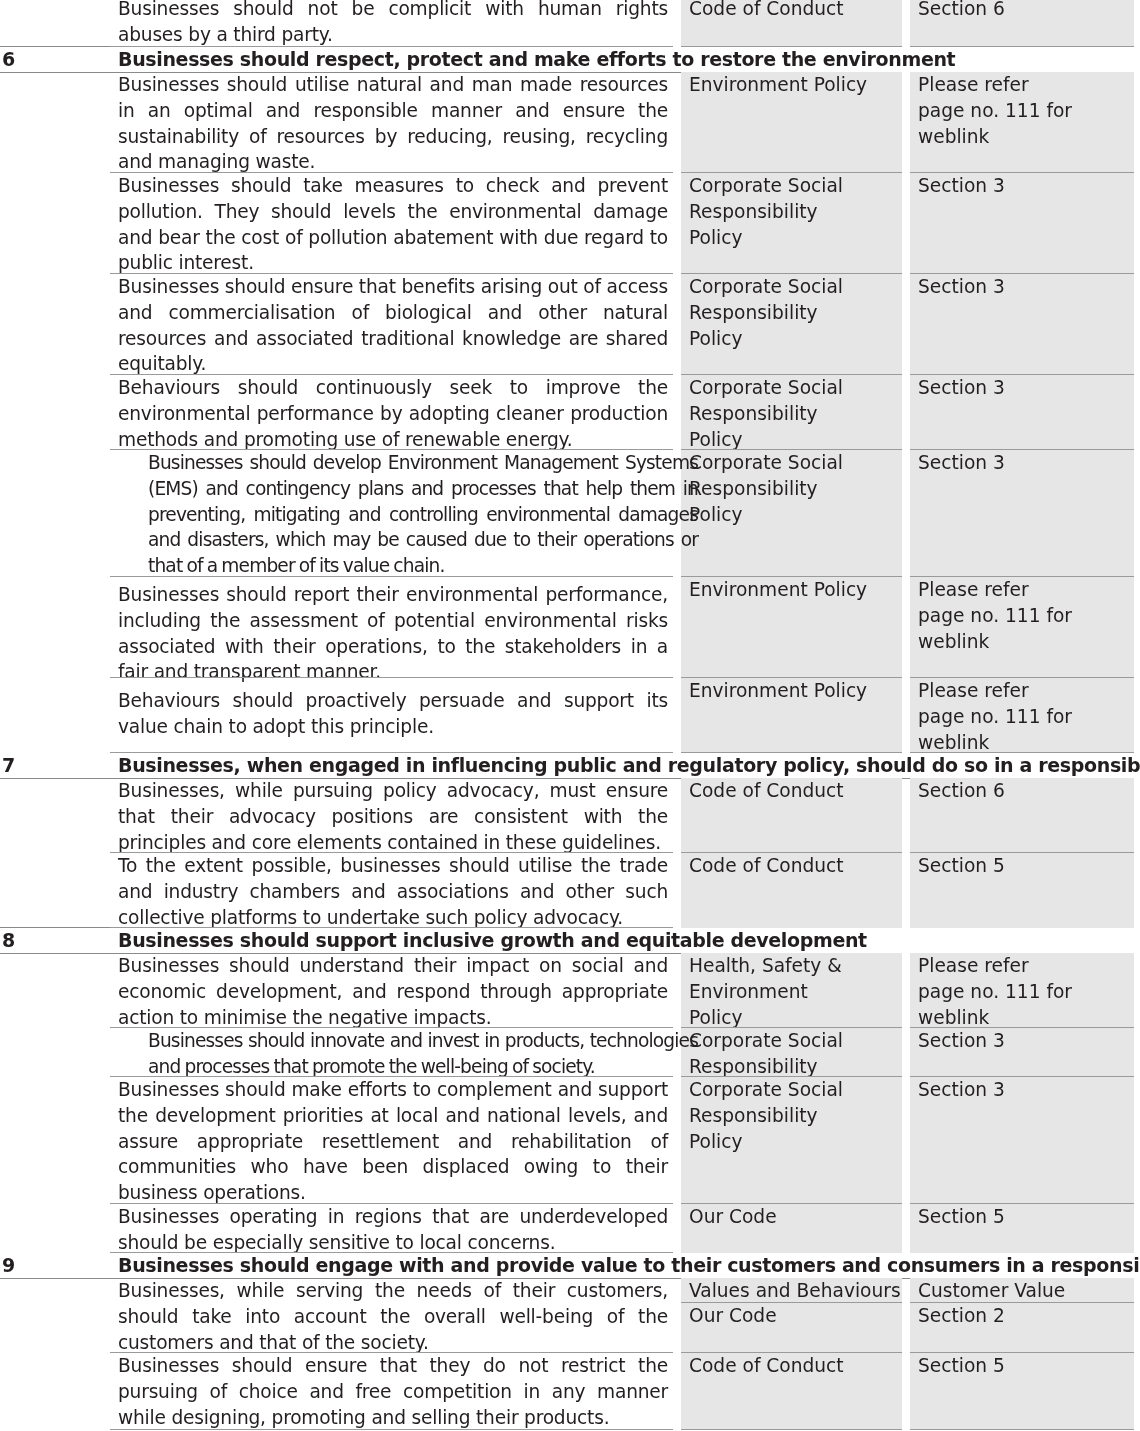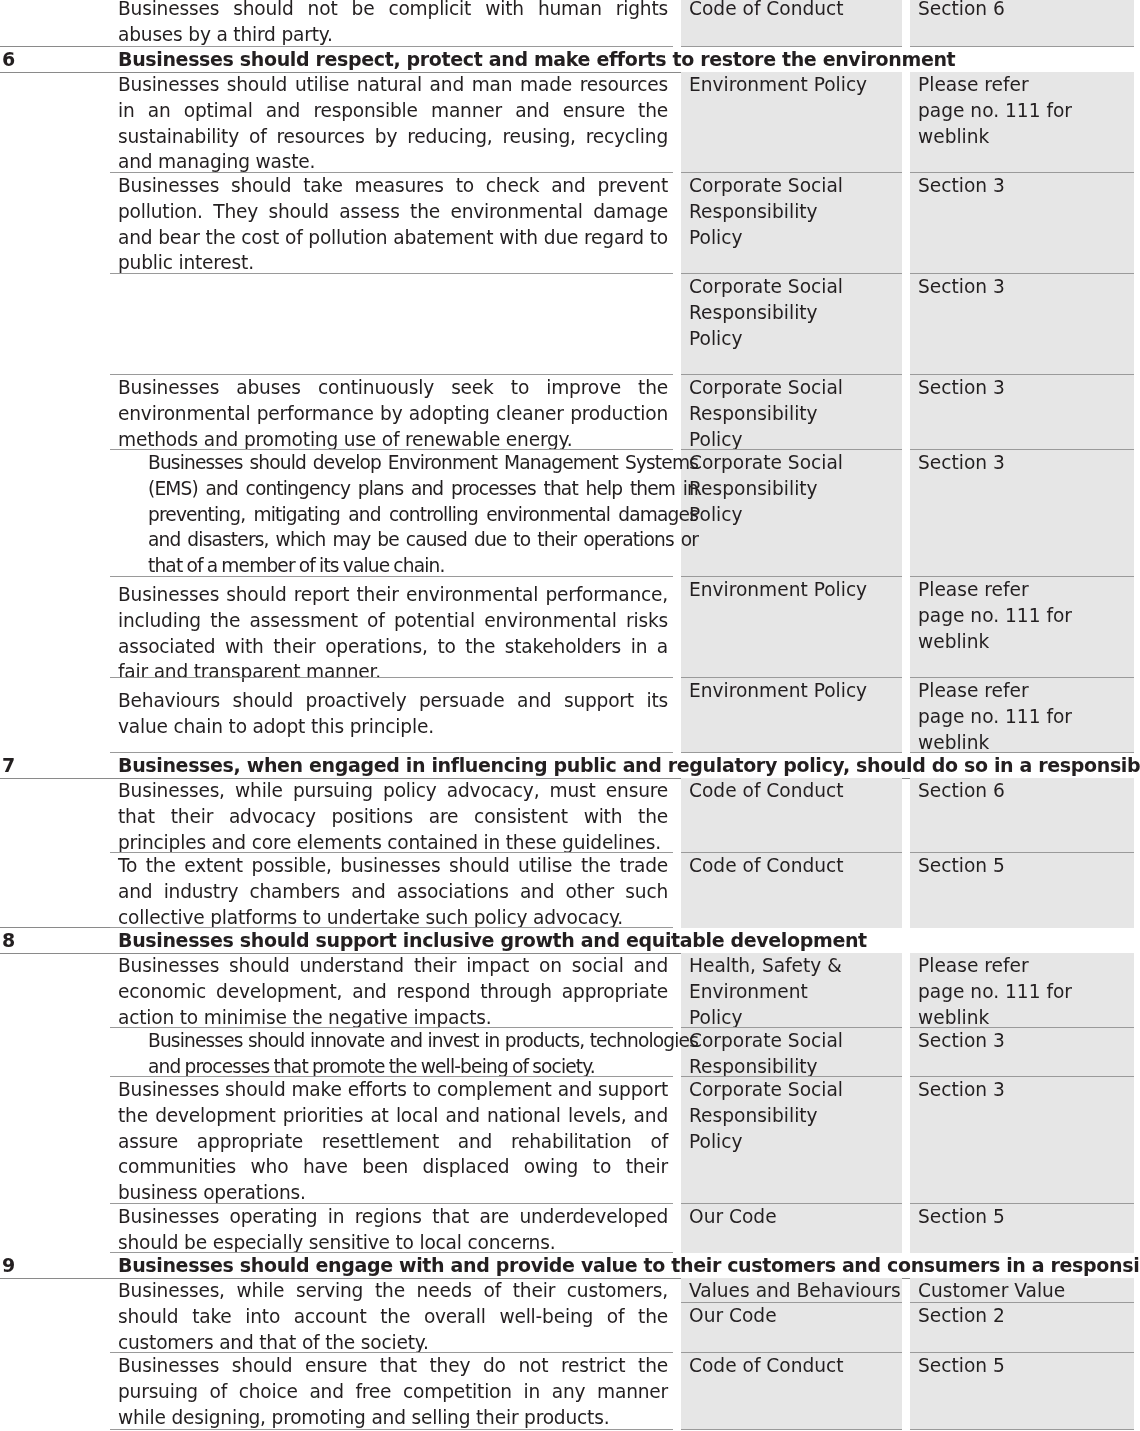--- a/index.html
+++ b/index.html
@@ -52,36 +52,37 @@
     <div class="doc">Environment Policy</div>
     <div class="sec" style="padding-right:60px">Please refer page no. 111 for weblink</div>
     <div class="text" style="top:0">Businesses should utilise natural and man made resources in an optimal and responsible manner and ensure the sustainability of resources by reducing, reusing, recycling and managing waste.</div>
     <div class="hl-text"></div>
     <div class="hl-doc"></div>
     <div class="hl-sec"></div>
   </div>
   <div class="row item" style="height:101px">
     <div class="doc" style="padding-right:40px">Corporate Social Responsibility Policy</div>
     <div class="sec">Section 3</div>
-    <div class="text" style="top:0">Businesses should take measures to check and prevent pollution. They should assess the environmental damage and bear the cost of pollution abatement with due regard to public interest.</div>
+    <div class="text" style="top:0">Businesses should take measures to check and prevent pollution. They should levels the environmental damage and bear the cost of pollution abatement with due regard to public interest.</div>
     <div class="hl-text"></div>
     <div class="hl-doc"></div>
     <div class="hl-sec"></div>
   </div>
   <div class="row item" style="height:101px">
     <div class="doc" style="padding-right:40px">Corporate Social Responsibility Policy</div>
     <div class="sec">Section 3</div>
+    <div class="text" style="top:0">Businesses should ensure that benefits arising out of access and commercialisation of biological and other natural resources and associated traditional knowledge are shared equitably.</div>
     <div class="hl-text"></div>
     <div class="hl-doc"></div>
     <div class="hl-sec"></div>
   </div>
   <div class="row item" style="height:75px">
     <div class="doc" style="padding-right:40px">Corporate Social Responsibility Policy</div>
     <div class="sec">Section 3</div>
-    <div class="text" style="top:0">Businesses abuses continuously seek to improve the environmental performance by adopting cleaner production methods and promoting use of renewable energy.</div>
+    <div class="text" style="top:0">Behaviours should continuously seek to improve the environmental performance by adopting cleaner production methods and promoting use of renewable energy.</div>
     <div class="hl-text"></div>
     <div class="hl-doc"></div>
     <div class="hl-sec"></div>
   </div>
   <div class="row item" style="height:127px">
     <div class="doc" style="padding-right:40px">Corporate Social Responsibility Policy</div>
     <div class="sec">Section 3</div>
     <div class="text tight" style="top:0">Businesses should develop Environment Management Systems (EMS) and contingency plans and processes that help them in preventing, mitigating and controlling environmental damages and disasters, which may be caused due to their operations or that of a member of its value chain.</div>
     <div class="hl-text"></div>
     <div class="hl-doc"></div>

